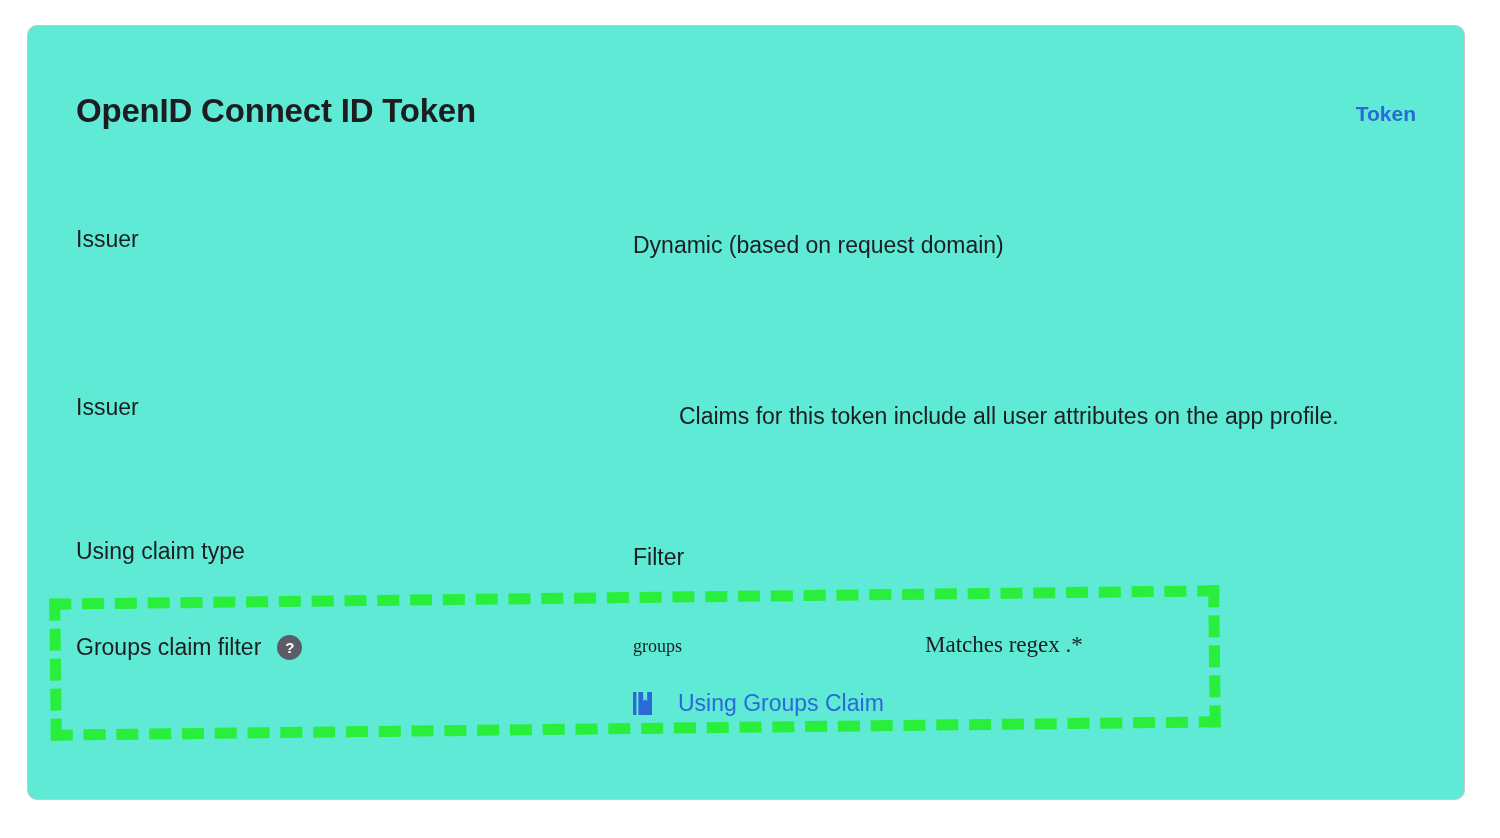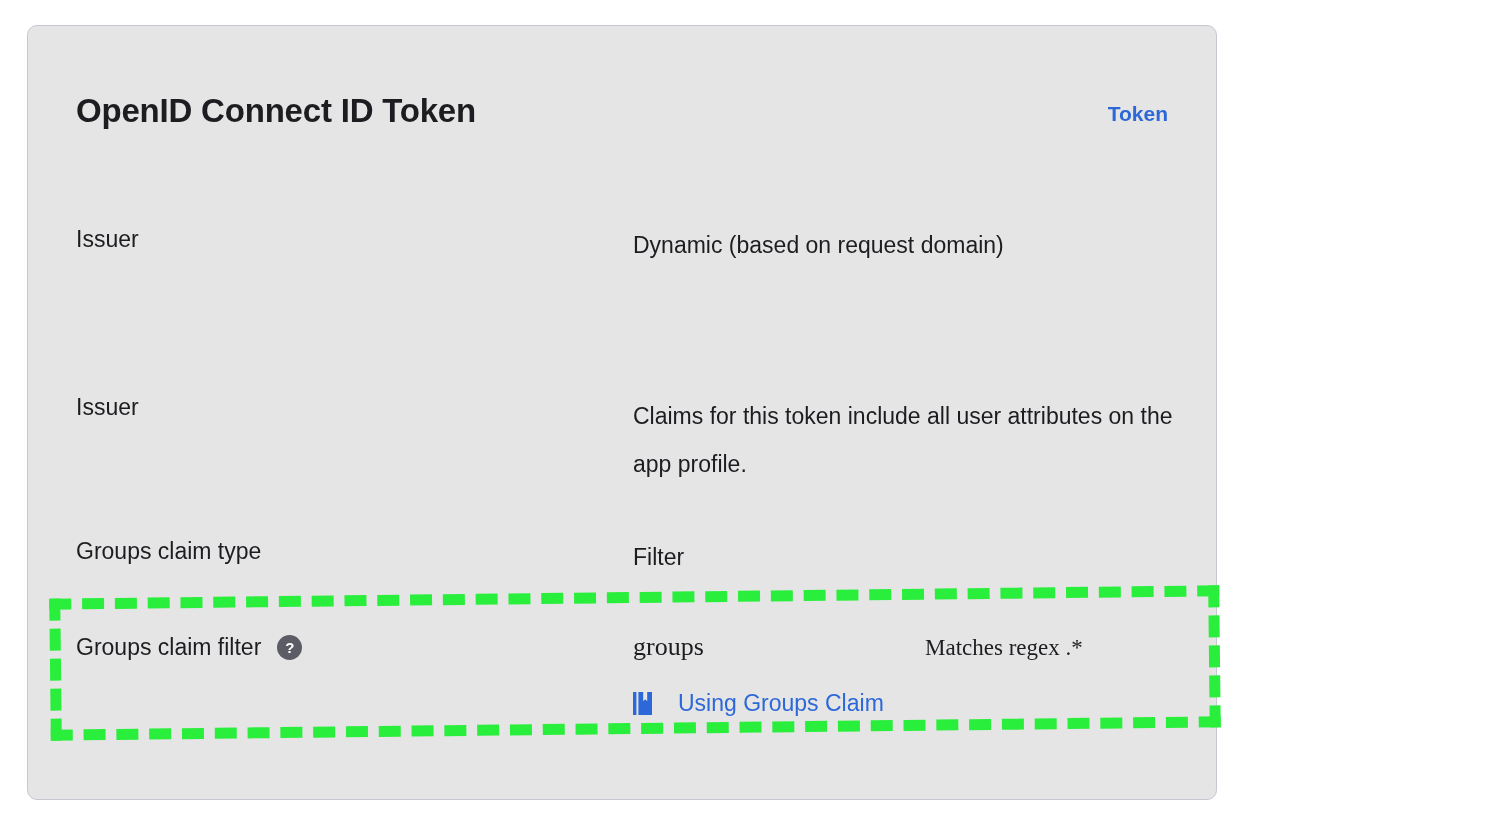--- a/index.html
+++ b/index.html
@@ -13,24 +13,24 @@
     font-family: "Liberation Sans", sans-serif;
     -webkit-font-smoothing: antialiased;
     overflow: hidden;
   }
 
   
   .card {
     position: absolute;
     left: 27px;
     top: 25px;
-    width: 1190px;
+    width: 1438px;
     height: 775px;
     box-sizing: border-box;
-    background: #e5e5e5;
+    background: #5eead4;
     border: 1.5px solid #c7c7d0;
     border-radius: 10px;
   }
 
   
   .card-header {
     position: absolute;
     left: 0;
     top: 0;
     right: 0;
@@ -145,21 +145,21 @@
     flex: 1 1 auto;
   }
   .gcf-line {
     display: flex;
     align-items: baseline;
     height: 42px;
   }
   .gcf-claim {
     width: 292px;
     flex: 0 0 292px;
-    font-size: 26px;
+    font-size: 18px;
     color: #1d1d21;
     font-family: "Liberation Serif", serif;
   }
   .gcf-match {
     font-size: 23px;
     color: #1d1d21;
     font-family: "Liberation Serif", serif;
     white-space: nowrap;
   }
   .doc-link {
@@ -216,21 +216,21 @@
 
     <div class="row row-claims">
       <div class="row-label">
         <span class="row-label-text">Issuer</span>
       </div>
       <div class="row-value claims-text">Claims for this token include all user attributes on the app profile.</div>
     </div>
 
     <div class="row row-gct">
       <div class="row-label">
-        <span class="row-label-text">Groups claim type</span>
+        <span class="row-label-text">Using claim type</span>
       </div>
       <div class="row-value">Filter</div>
     </div>
 
     <div class="row row-gcf">
       <div class="row-label">
         <span class="row-label-text">Groups claim filter</span>
         <span class="help-icon">?</span>
       </div>
 

